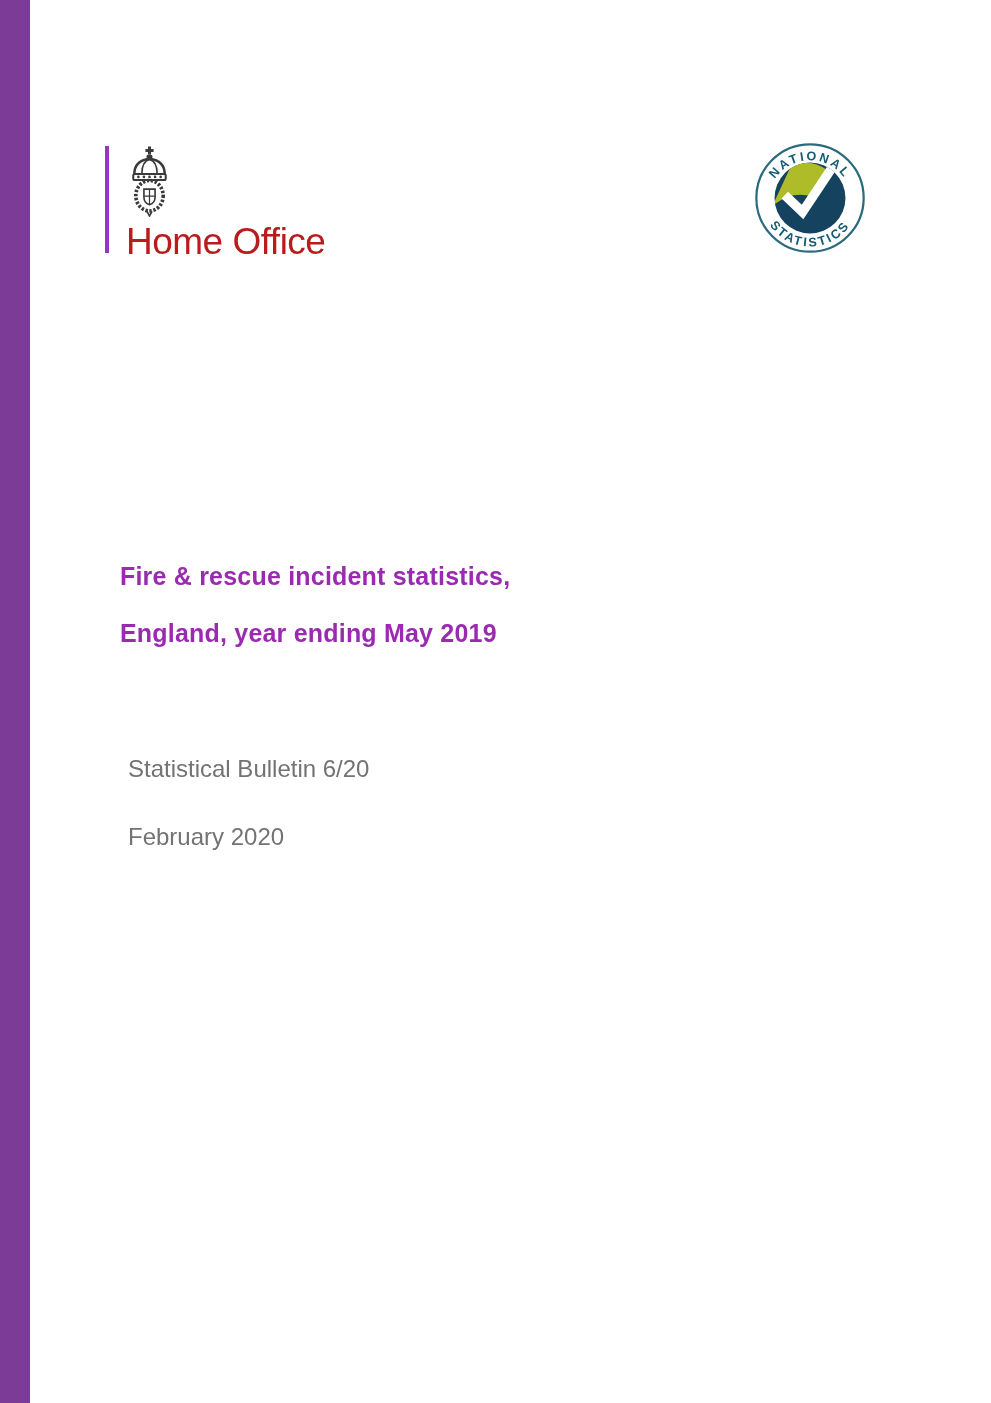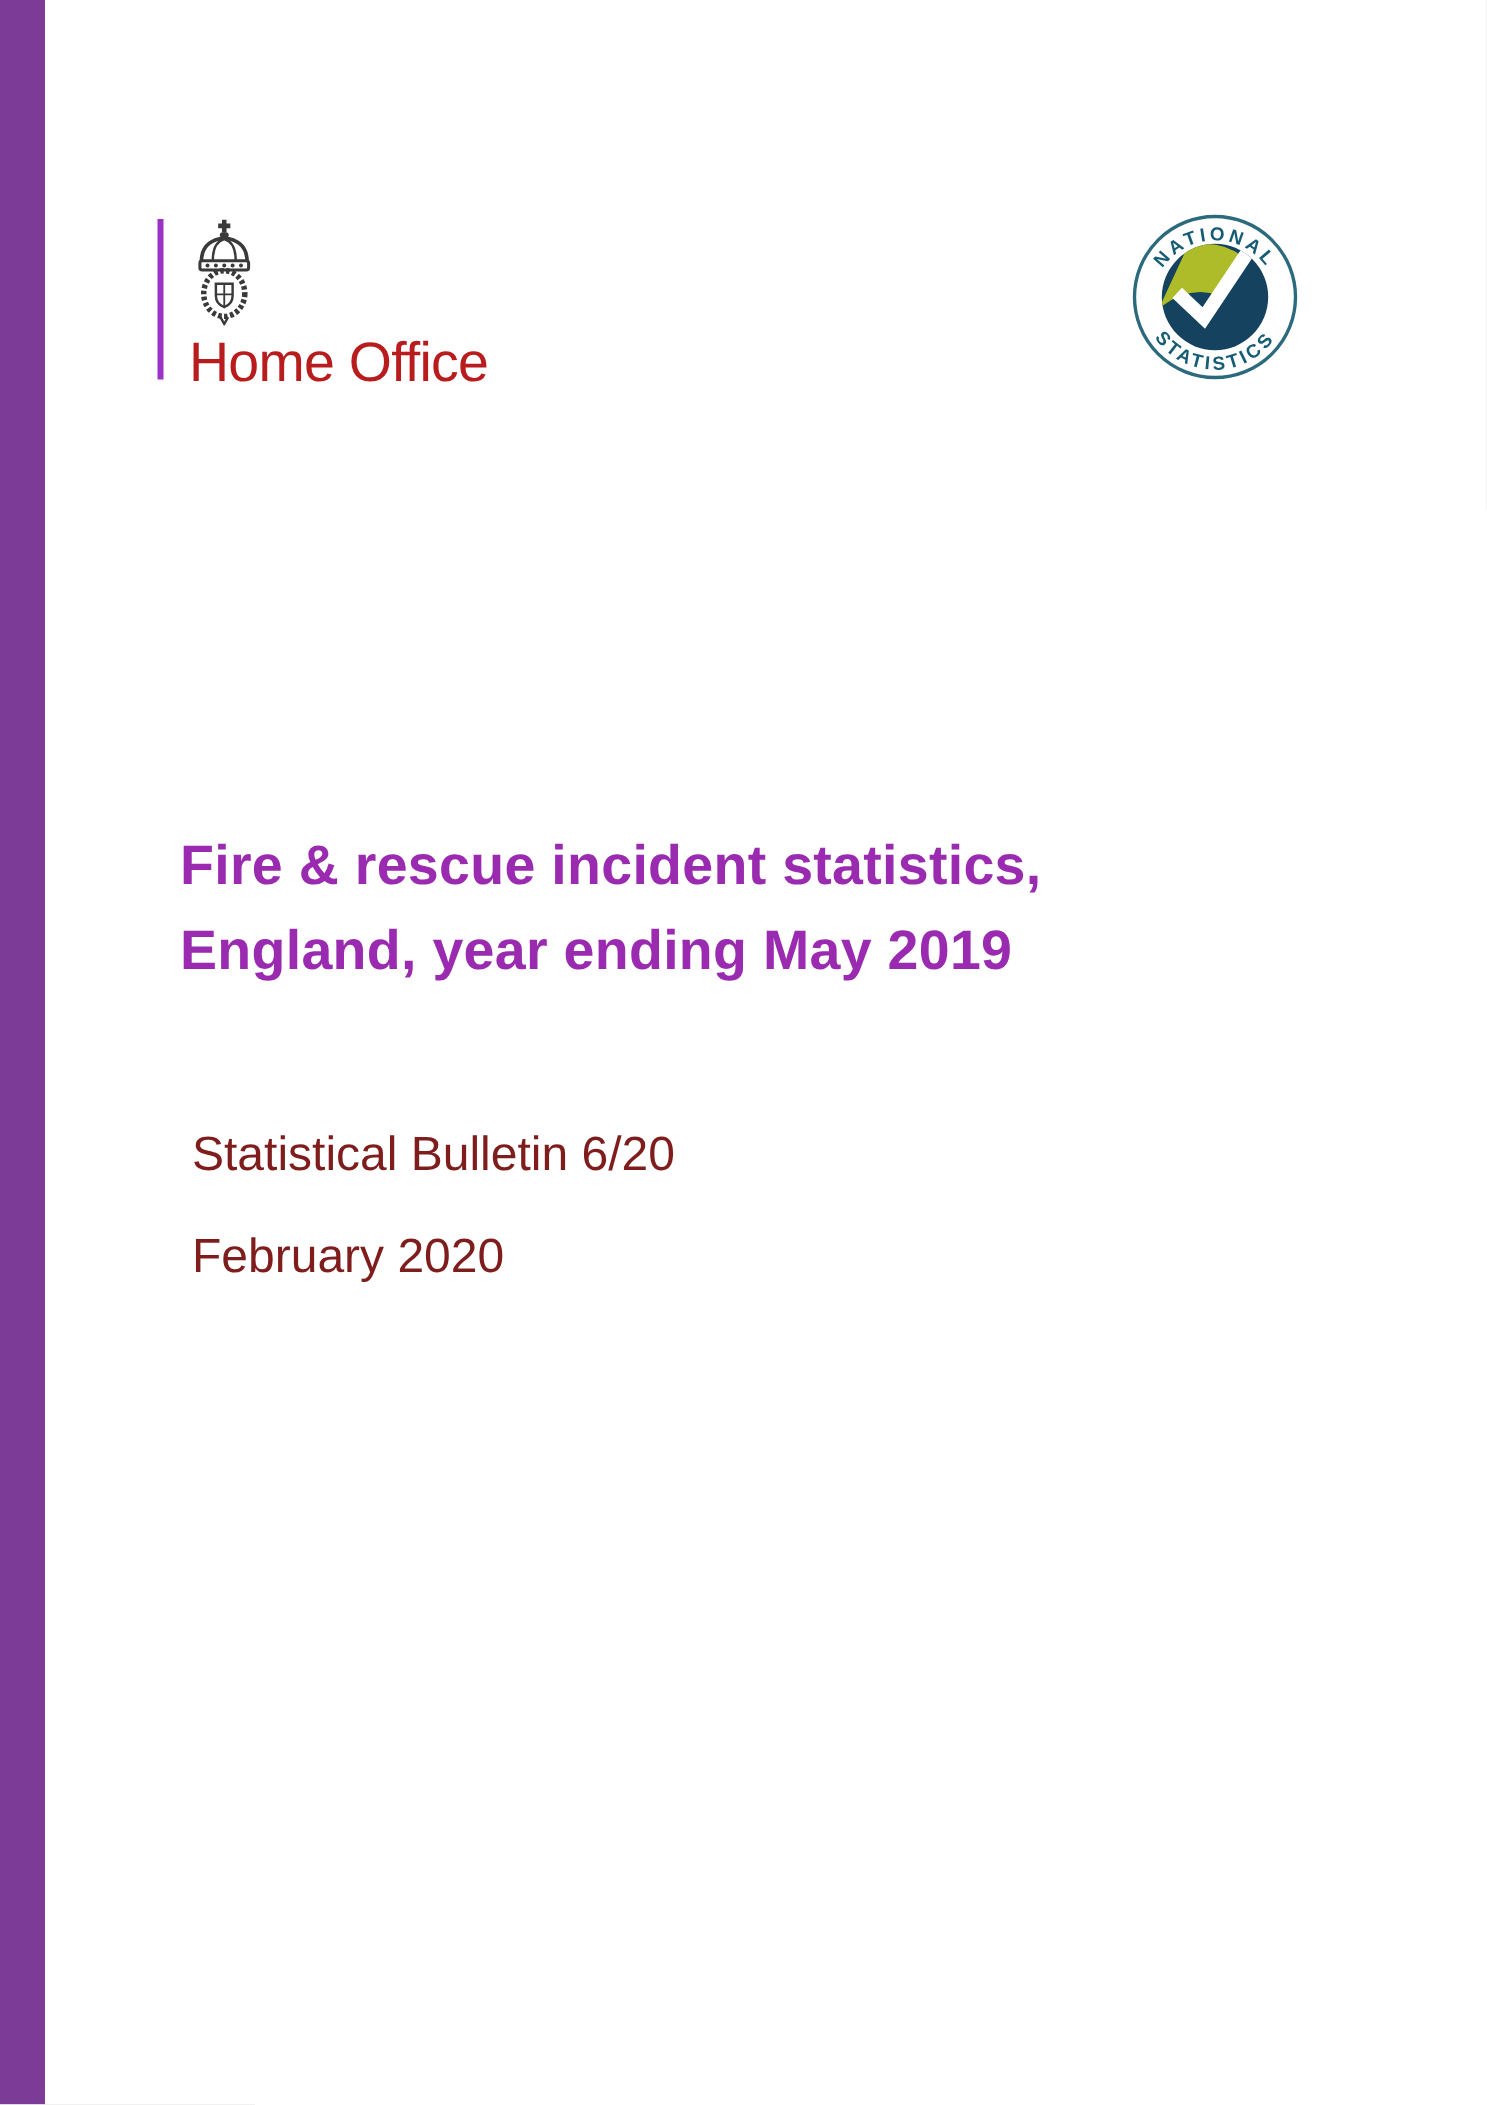--- a/index.html
+++ b/index.html
@@ -58,31 +58,31 @@
     font-weight: bold;
     font-size: 13.5px;
     letter-spacing: 2.5px;
   }
 
   
   .doc-title {
     position: absolute;
     left: 120px; top: 548px;
     width: 810px;
-    font-size: 37px;
+    font-size: 25px;
     font-weight: bold;
     line-height: 57px;
     color: #9A2BB1;
     letter-spacing: 0.2px;
   }
   .bulletin-line {
     position: absolute;
     left: 128px;
-    font-size: 32px;
-    color: #7f1d1d;
+    font-size: 24px;
+    color: #737373;
     line-height: 28px;
   }
   .bulletin-no { top: 755px; }
   .bulletin-date { top: 823px; }
 </style>
 </head>
 <body>
 
 <div class="page">
 

